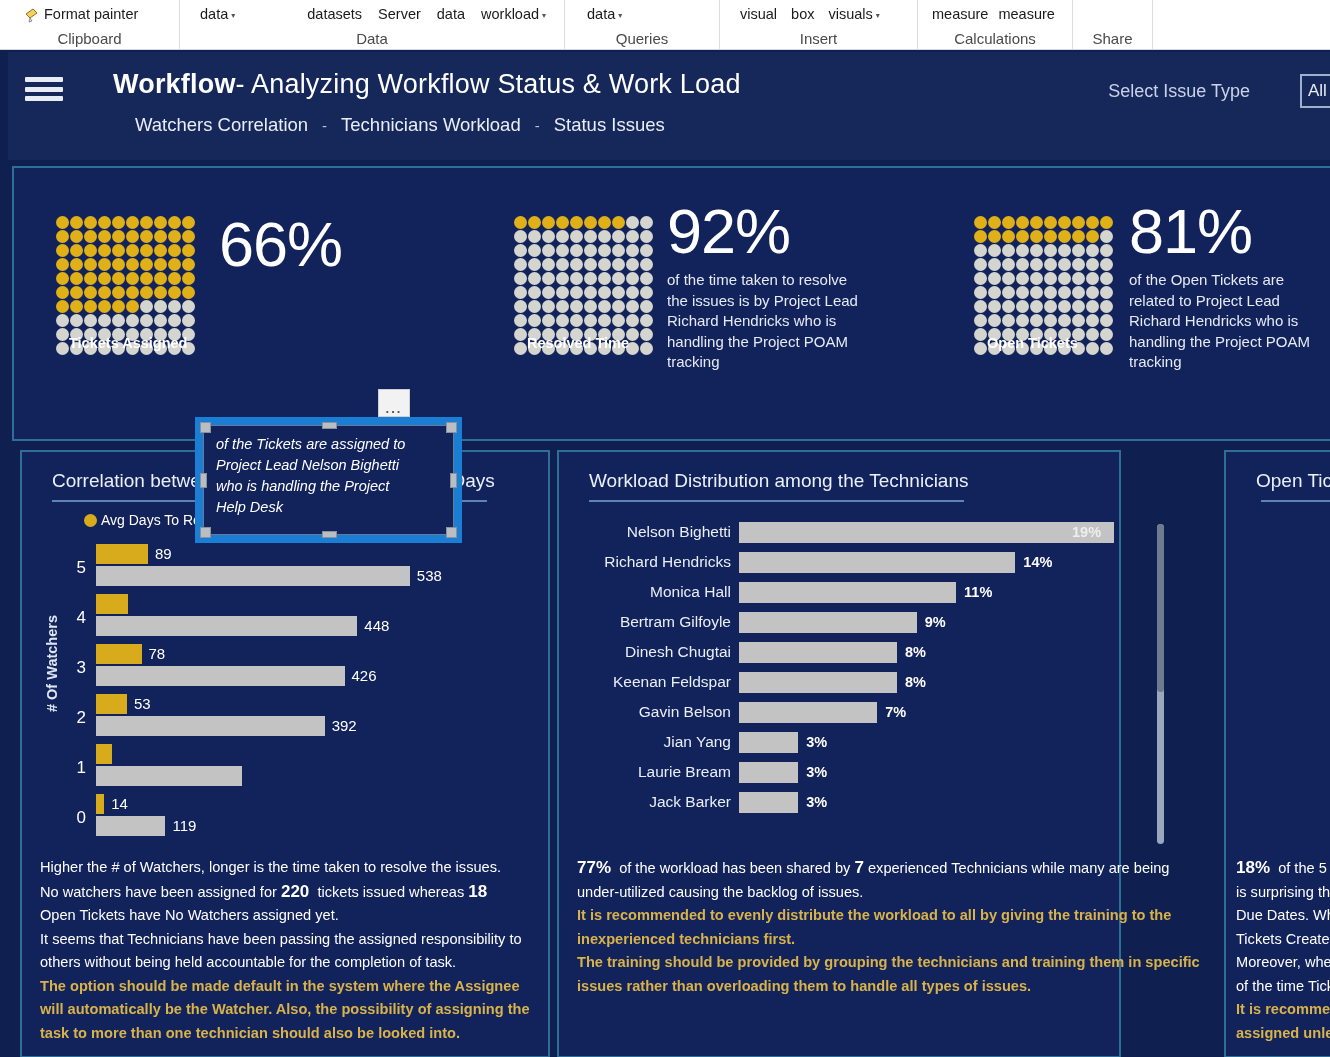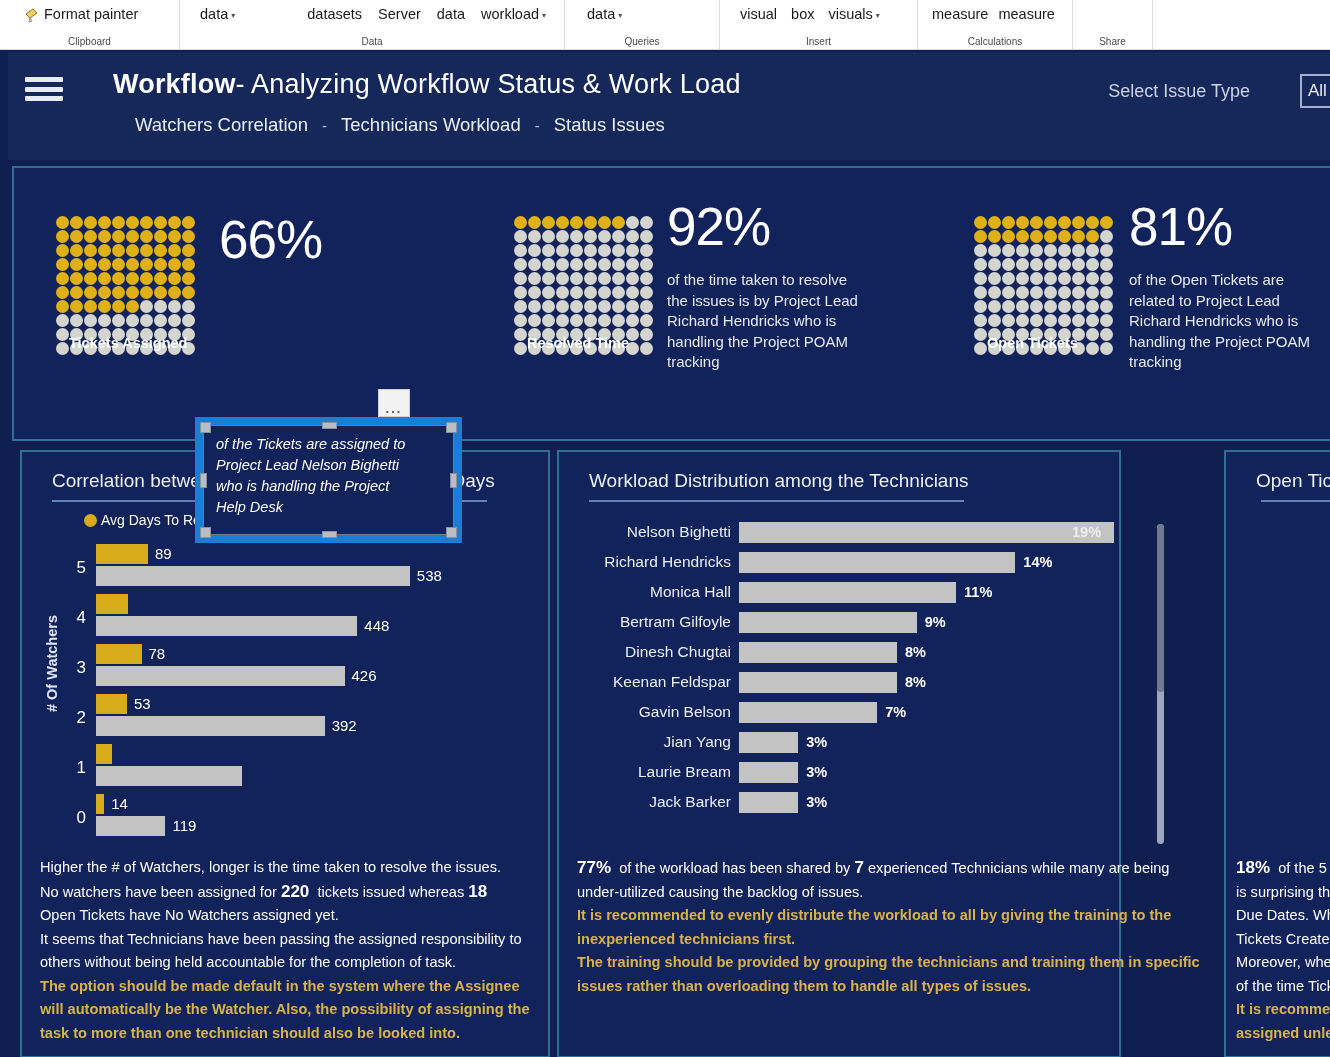--- a/index.html
+++ b/index.html
@@ -28,21 +28,21 @@
     padding: 0;
   }
   .rgroup:last-child { border-right: 1px solid #dcdcdc; }
   .rgroup-items {
     display: flex; align-items: center; gap: 10px;
     height: 28px; padding: 0 10px;
     white-space: nowrap;
   }
   .rgroup-label {
     text-align: center;
-    font-size: 10px;
+    font-size: 15px;
     color: #4a4a4a;
     padding-bottom: 3px;
   }
   .ritem {
     font-size: 14.5px; color: #1b1b1b;
     display: inline-flex; align-items: center; gap: 3px;
     cursor: default;
   }
   .caret { font-size: 8px; color: #555; position: relative; top: 1px; }
   .fp-icon { display: inline-block; width: 17px; height: 16px; position: relative; top: 2px; }
@@ -110,21 +110,21 @@
     position: absolute;
     display: grid;
     grid-template-columns: repeat(10, 13px);
     grid-template-rows: repeat(10, 13px);
     gap: 1px;
   }
   .kpi-grid i { display: block; width: 13px; height: 13px; border-radius: 50%; background: #d5d5d0; }
   .kpi-grid i.on { background: #e0b019; }
   .kpi-pct {
     position: absolute;
-    font-size: 53px; color: #ffffff; font-weight: normal; letter-spacing: -1px;
+    font-size: 63px; color: #ffffff; font-weight: normal; letter-spacing: -1px;
     line-height: 1;
   }
   .kpi-desc {
     position: absolute;
     font-size: 15px; line-height: 20.5px; color: #e5eaf4; width: 190px;
   }
   .kpi-cap {
     position: absolute;
     font-size: 14.5px; font-weight: bold; color: #ffffff; white-space: nowrap;
   }

